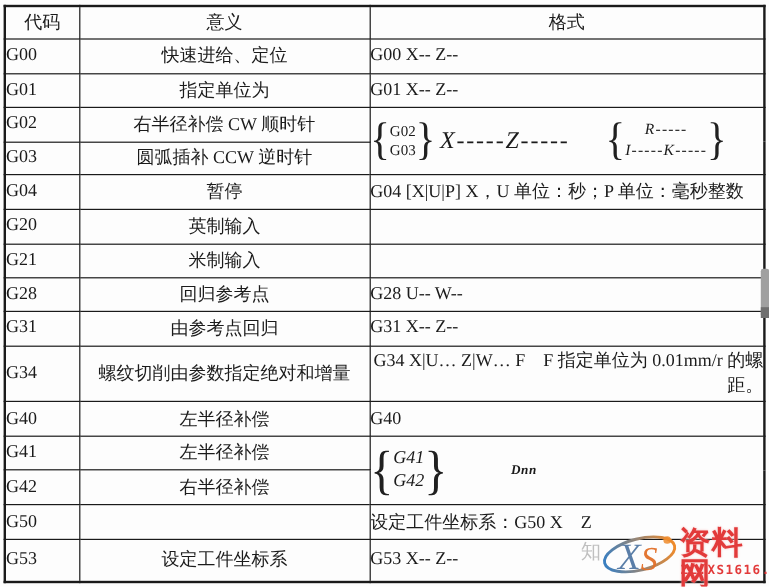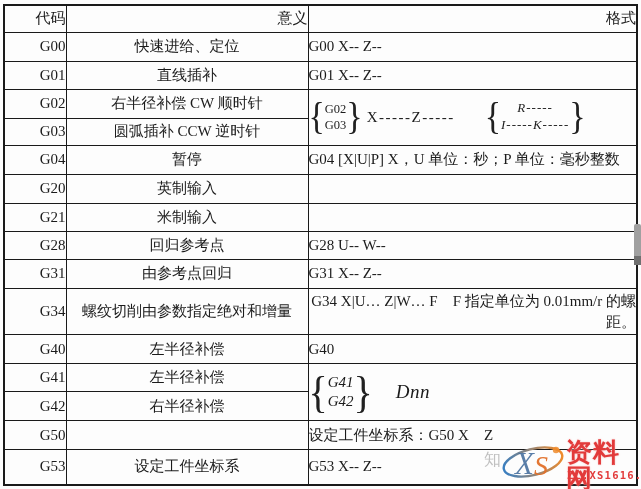--- a/index.html
+++ b/index.html
@@ -9,22 +9,22 @@
   }
   table.gtable{
     position:absolute;left:3px;top:4px;width:633px;
     border-collapse:collapse;table-layout:fixed;
     border:2px solid #1a1a1a;background:#fdfdfd;
   }
   table.gtable td,table.gtable th{
     border:1px solid #1a1a1a;padding:0;overflow:hidden;
     font-weight:normal;font-size:15px;
   }
-  th.hdr{text-align:right;vertical-align:middle;font-size:15px;}
-  td.code{text-align:right;vertical-align:middle;font-size:15px;}
+  th.hdr{text-align:center;vertical-align:middle;font-size:15px;}
+  td.code{text-align:left;vertical-align:middle;font-size:15px;}
   td.meaning{text-align:center;vertical-align:middle;font-size:15px;margin-top:40px;}
   td.fmt{
     text-align:left;vertical-align:middle;padding:6px 6px 2px 9px;
     white-space:nowrap;font-size:14.5px;
   }
   td.fmt.wrap{white-space:normal;line-height:1.45;padding-top:2px;text-align:right;}
   td.fmt.empty{padding:0;}
   
   tr.h27{height:27px}tr.h28{height:28px}tr.h29{height:29px}
   tr.h45{height:45px}tr.h35{height:35px}
@@ -38,22 +38,22 @@
   .brace.b34{font-size:34px;}
   .brace.b40{font-size:40px;}
   .stack{
     display:inline-flex;flex-direction:column;justify-content:center;
     line-height:1.3;
   }
   .stack.small{font-size:12.5px;}
   .stack.mid{font-size:15px;font-style:italic;}
   .stack.opts{font-size:13px;font-style:italic;letter-spacing:1px;}
   .stack.opts .centered{text-align:center;}
-  .args{font-size:15px;letter-spacing:1.5px;margin:0 4px;}
-  .dnn{font-style:italic;font-size:19px;margin-left:23px;letter-spacing:.5px;}
+  .args{font-style:italic;font-size:20px;letter-spacing:1.5px;margin:0 4px;}
+  .dnn{font-style:italic;font-size:11px;margin-left:53px;letter-spacing:.5px;font-weight:bold;}
   .optgroup{display:flex;align-items:center;margin-left:26px;}
   
   .watermark{position:absolute;left:478px;top:436px;width:163px;height:50px;pointer-events:none;z-index:6;}
   .wm-faint{
     position:absolute;left:6px;top:12px;font-size:17px;color:#8f8f8f;
     opacity:.55;filter:blur(.6px);font-family:"Liberation Sans",sans-serif;
   }
   .wm-logo{position:absolute;left:20px;top:2px;}
   .wm-name{
     position:absolute;left:88px;top:3px;font-size:26px;font-weight:900;
@@ -94,21 +94,21 @@
     </tr>
 
     <tr class="h29">
       <td class="code">G00</td>
       <td class="meaning">快速进给、定位</td>
       <td class="fmt">G00 X-- Z--</td>
     </tr>
 
     <tr class="h28">
       <td class="code">G01</td>
-      <td class="meaning">直线插补</td>
+      <td class="meaning">指定单位为</td>
       <td class="fmt">G01 X-- Z--</td>
     </tr>
 
     <tr class="h29">
       <td class="code">G02</td>
       <td class="meaning">右半径补偿 CW 顺时针</td>
       <td class="formula" rowspan="2">
         <div class="frow">
           <span class="brace b34">{</span>
           <span class="stack small">

